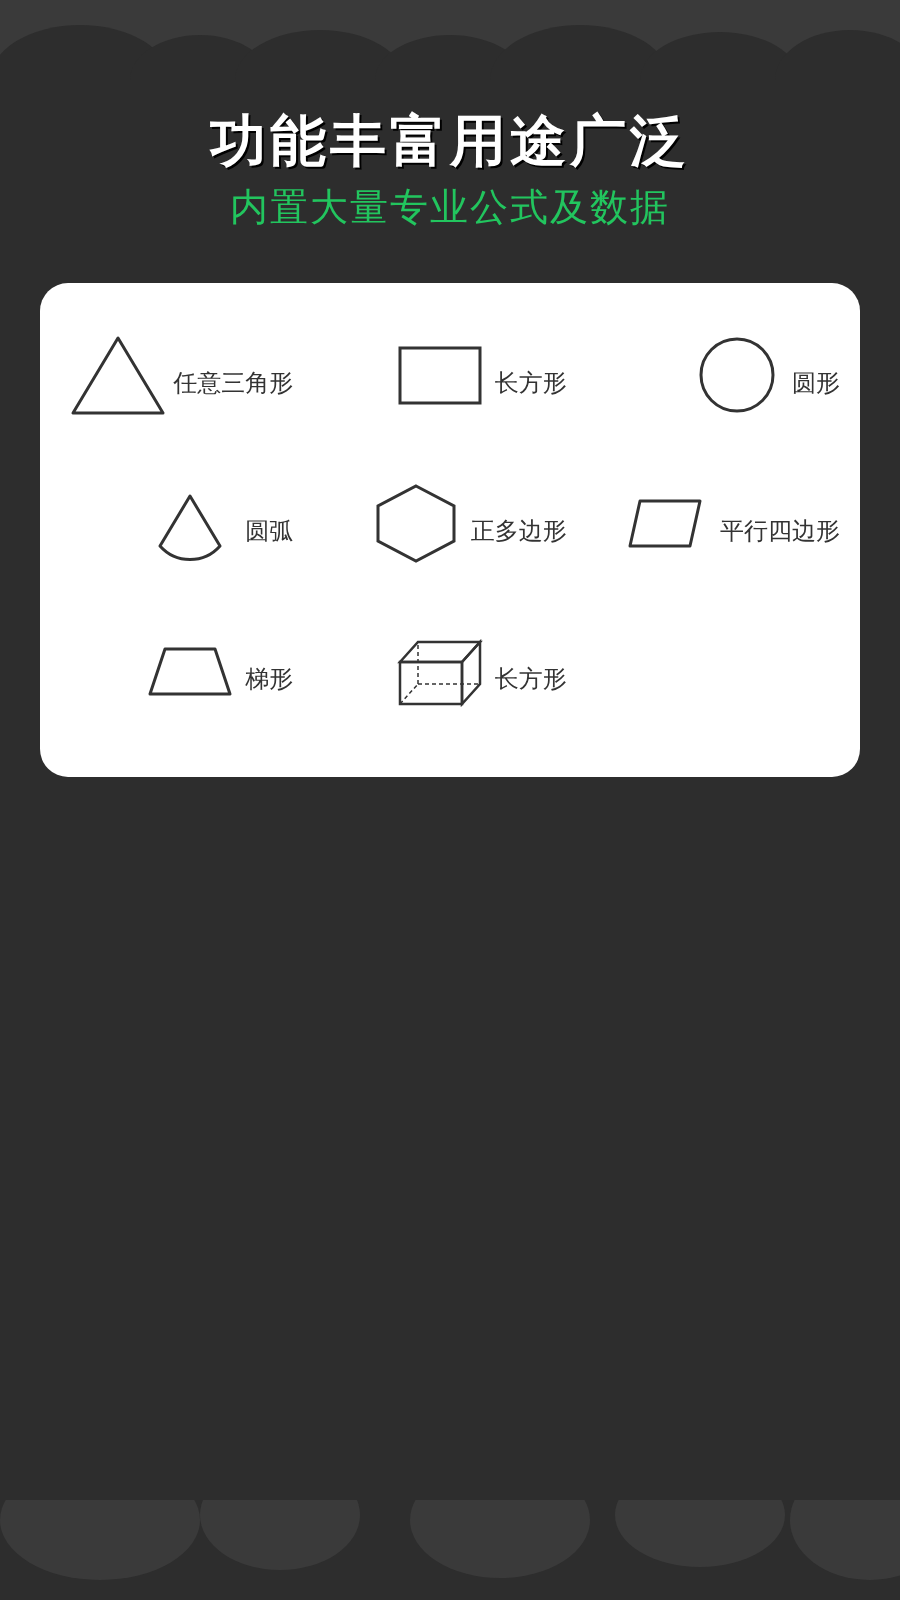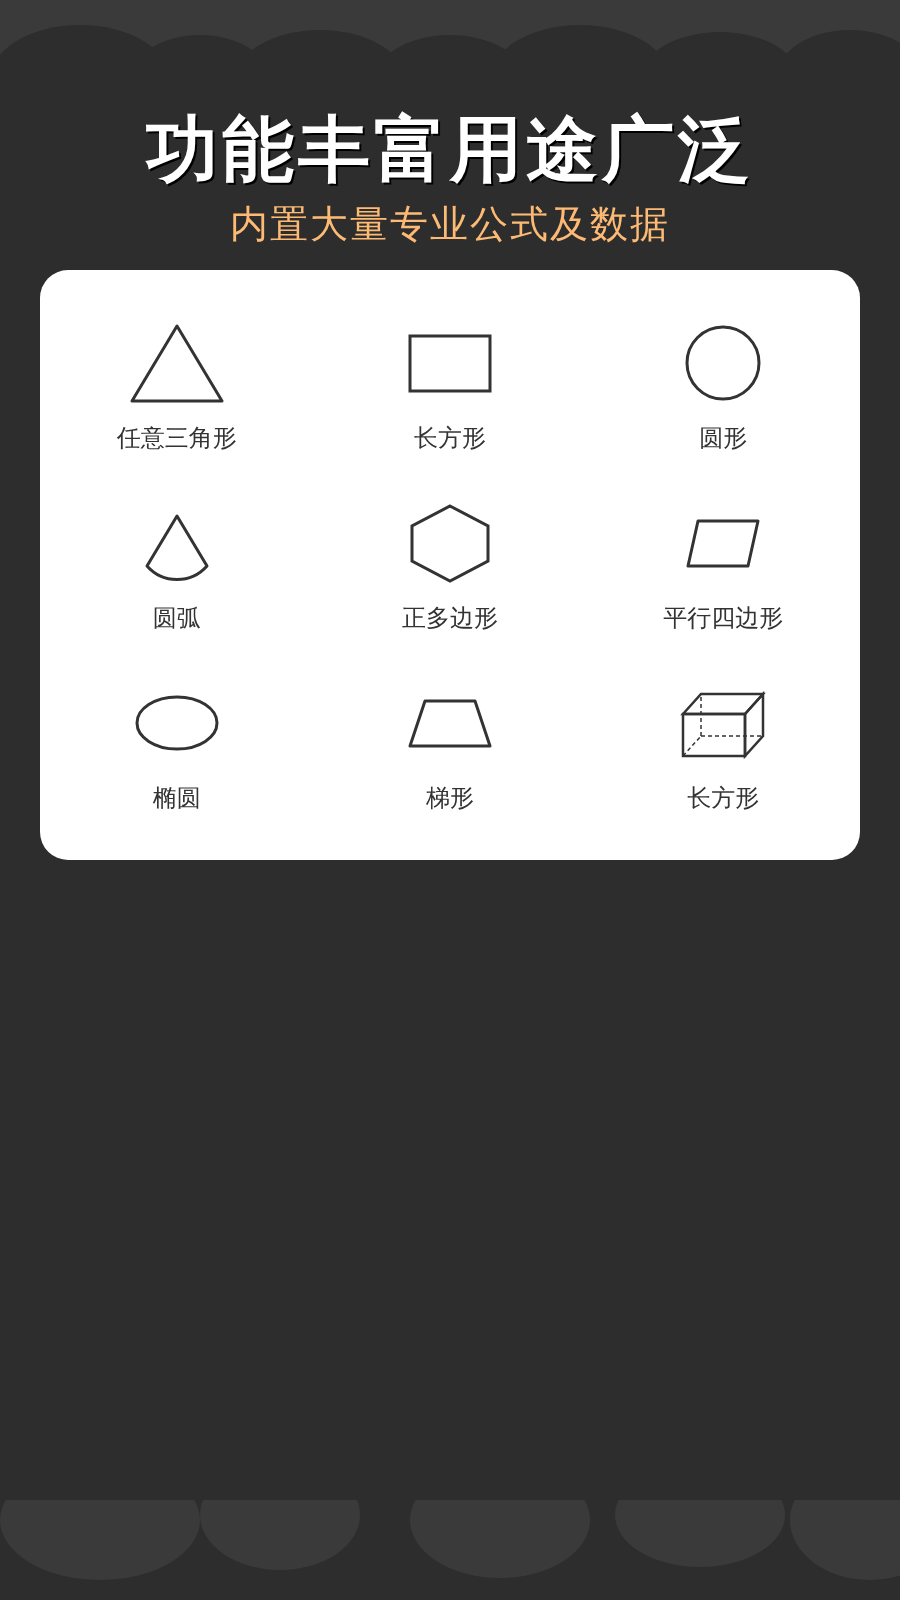--- a/index.html
+++ b/index.html
@@ -13,54 +13,55 @@
       position: relative;
     }
 
     .header-section {
       background: #2d2d2d;
       padding: 30px 40px 20px;
       text-align: center;
     }
 
     .main-title {
-      font-size: 72px;
+      font-size: 56px;
       font-weight: 900;
       color: #ffffff;
       letter-spacing: 4px;
       line-height: 1.1;
       text-shadow: 2px 2px 0px #000;
       margin-bottom: 10px;
     }
 
     .sub-title {
       font-size: 38px;
       font-weight: 500;
-      color: #fdba74;
+      color: #22c55e;
       letter-spacing: 2px;
+      margin-bottom: 30px;
     }
 
     
     .card {
       background: #ffffff;
       border-radius: 28px;
       margin: 0 40px 40px;
       padding: 20px 0 30px;
     }
 
     
     .shapes-grid {
       display: grid;
       grid-template-columns: repeat(3, 1fr);
       gap: 0;
     }
 
     .shape-item {
       display: flex;
-      flex-direction: column;
+      flex-direction: row;
       align-items: center;
       justify-content: flex-end;
       padding: 28px 20px 16px;
     }
 
     .shape-icon {
       width: 110px;
       height: 90px;
       display: flex;
       align-items: center;
@@ -160,28 +161,20 @@
 
       <div class="shape-item">
         <div class="shape-icon">
           <svg width="100" height="85" viewBox="0 0 100 85">
             <polygon points="25,20 85,20 75,65 15,65" fill="none" stroke="#333" stroke-width="3" stroke-linejoin="round"></polygon>
           </svg>
         </div>
         <span class="shape-label">平行四边形</span>
       </div>
 
-      <div class="shape-item">
-        <div class="shape-icon">
-          <svg width="100" height="85" viewBox="0 0 100 85">
-            <ellipse cx="50" cy="42" rx="40" ry="26" fill="none" stroke="#333" stroke-width="3"></ellipse>
-          </svg>
-        </div>
-        <span class="shape-label">椭圆</span>
-      </div>
 
       <div class="shape-item">
         <div class="shape-icon">
           <svg width="100" height="85" viewBox="0 0 100 85">
             <polygon points="25,20 75,20 90,65 10,65" fill="none" stroke="#333" stroke-width="3" stroke-linejoin="round"></polygon>
           </svg>
         </div>
         <span class="shape-label">梯形</span>
       </div>
 

